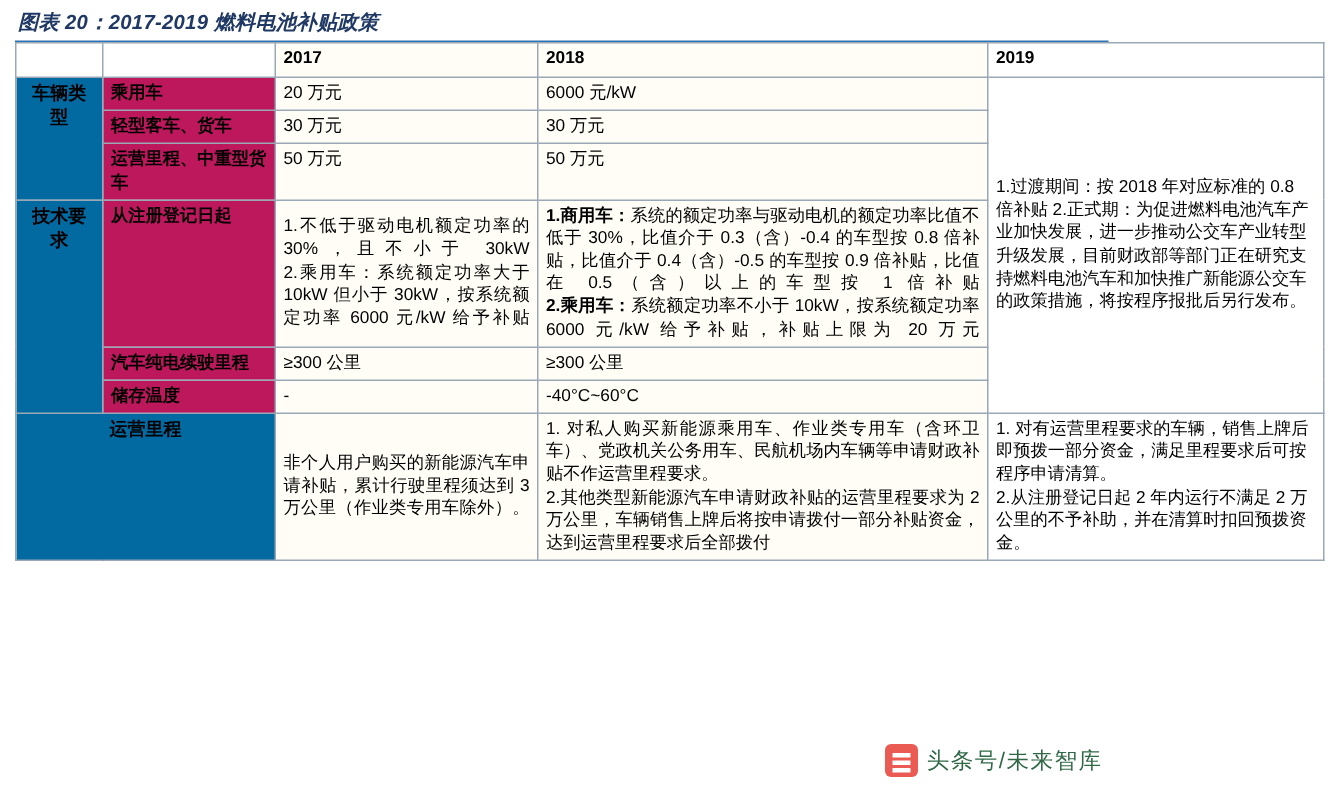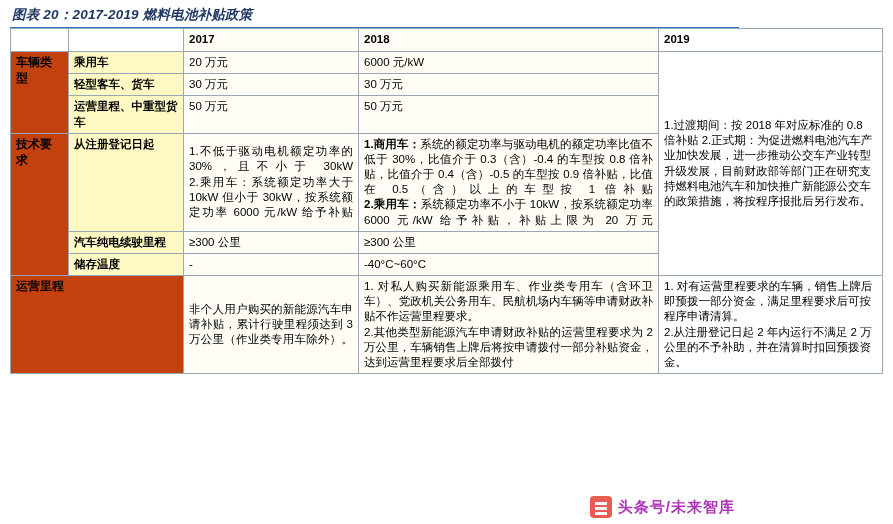--- a/index.html
+++ b/index.html
@@ -48,29 +48,29 @@
     word-break: break-word;
   }
   td.hdr {
     background: #ffffff;
     font-weight: bold;
     height: 16px;
     padding-top: 2px;
     padding-bottom: 2px;
   }
   td.rowlab {
-    background: #c2410c;
-    font-weight: bold;
-    text-align: left;
+    background: #0369a1;
+    font-weight: bold;
+    text-align: center;
     vertical-align: middle;
     font-size: 12px;
     margin-left: 20px;
   }
   td.sub {
-    background: #fef9c3;
+    background: #be185d;
     font-weight: bold;
     vertical-align: middle;
     font-size: 11.5px;
   }
   td.cell {
     background: #fffdf5;
     margin-left: 12px;
   }
   td.plain {
     background: #ffffff;
@@ -110,22 +110,22 @@
   .wm-logo::before {
     content: "";
     position: absolute;
     left: 5px; top: 6px;
     width: 12px; height: 3px;
     background: #ffffff;
     box-shadow: 0 5px 0 0 #ffffff, 0 10px 0 0 #ffffff;
   }
   .wm-text {
     font-size: 15px;
-    color: #a21caf;
-    font-weight: bold;
+    color: #14532d;
+    font-weight: normal;
     letter-spacing: 1px;
   }
 </style>
 </head>
 <body>
 
 <div class="page">
 
   <div class="fig-title">图表 20：2017-2019 燃料电池补贴政策</div>
   <div class="title-rule"></div>

